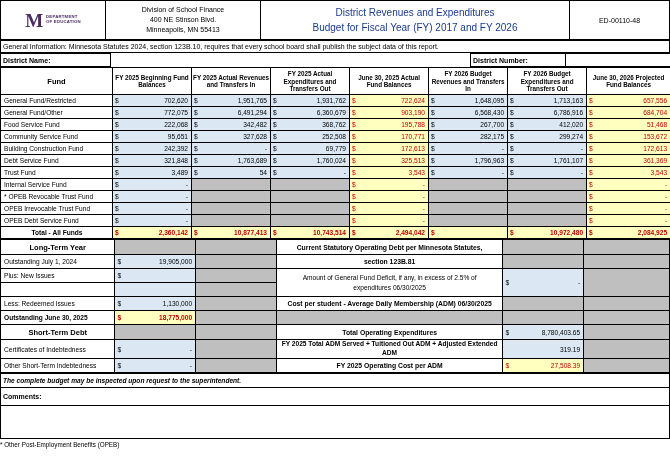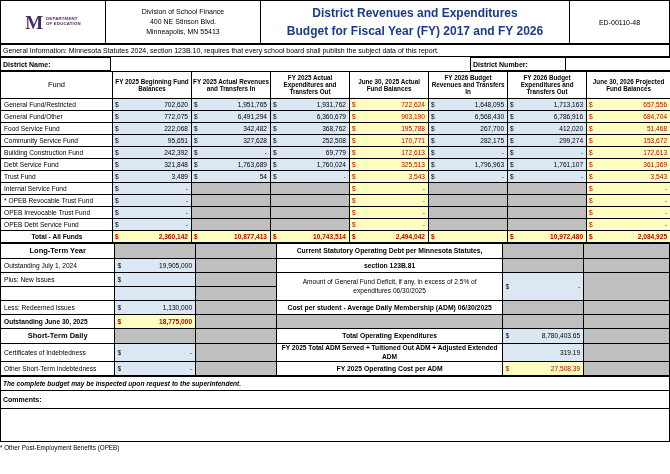--- a/index.html
+++ b/index.html
@@ -17,32 +17,32 @@
   td,th{border:1px solid #000;padding:0 2px;vertical-align:middle;}
 
   
   .hdr{width:100%;}
   .hdr td{border:1px solid #000;}
   .logo-cell{width:100px;text-align:center;padding:4px 2px;}
   .logo-wrap{display:flex;align-items:center;justify-content:center;gap:4px;}
   .logo-mark{font-family:"Liberation Serif",serif;font-weight:bold;font-size:19px;color:#4a2c64;line-height:1;letter-spacing:-1px;}
   .logo-txt{font-size:4.3px;line-height:1.15;text-align:left;color:#4a2c64;font-weight:bold;letter-spacing:.2px;}
   .addr{width:150px;text-align:center;font-size:7px;line-height:1.45;padding:4px 2px;}
-  .title{text-align:center;color:#1a3a8f;font-weight:bold;font-size:12px;line-height:1.5;padding:3px 2px;}
+  .title{text-align:center;color:#1a3a8f;font-weight:normal;font-size:10px;line-height:1.5;padding:3px 2px;}
   .edcode{width:95px;text-align:center;font-size:7px;}
 
   .geninfo{font-weight:bold;font-size:7px;padding:2px;}
   .geninfo span{font-weight:normal;}
 
   
   .grid{width:100%;}
   .grid td{height:11px;}
   .lbl{font-weight:bold;font-size:7px;}
   .colhdr{background:#fff;text-align:center;font-weight:bold;font-size:6.3px;line-height:1.15;padding:2px 1px;height:30px;}
-  .fundhdr{text-align:center;font-weight:normal;font-size:7.5px;}
+  .fundhdr{text-align:center;font-weight:bold;font-size:7.5px;}
   .rowlbl{font-size:6.6px;text-align:left;padding-left:3px;}
   .bold{font-weight:bold;}
   .money{text-align:right;font-size:6.6px;padding-right:3px;}
   .dollar{text-align:left;font-size:6.6px;padding-left:2px;width:8px;border-right:none !important;}
   .numcell{border-left:none !important;}
   .blue{background:#dbe8f4;}
   .yellow{background:#ffffbf;color:#c00000;}
   .grey{background:#bfbfbf;}
   .totrow td{font-weight:bold;}
   .ctr{text-align:center;}
@@ -403,21 +403,21 @@
       <td class="rowlbl bold" style="height:13px">Outstanding June 30, 2025</td>
       <td class="dollar yellow bold">$</td>
           <td class="money numcell yellow bold">18,775,000</td>
       <td class="grey"></td>
       <td class="grey"></td>
       <td class="grey" colspan="2"></td>
       <td class="grey"></td>
     </tr>
 
     <tr>
-      <td class="ctr bold" style="height:14px;font-size:7.5px">Short-Term Daily</td>
+      <td class="ctr bold" style="height:14px;font-size:7.5px">Short-Term Debt</td>
       <td class="grey" colspan="2"></td>
       <td class="grey"></td>
       <td class="ctr bold" style="font-size:6.8px">Total Operating Expenditures</td>
       <td class="dollar blue">$</td>
           <td class="money numcell blue">8,780,403.65</td>
       <td class="grey"></td>
     </tr>
 
     <tr>
       <td class="rowlbl" style="height:15px">Certificates of Indebtedness</td>

